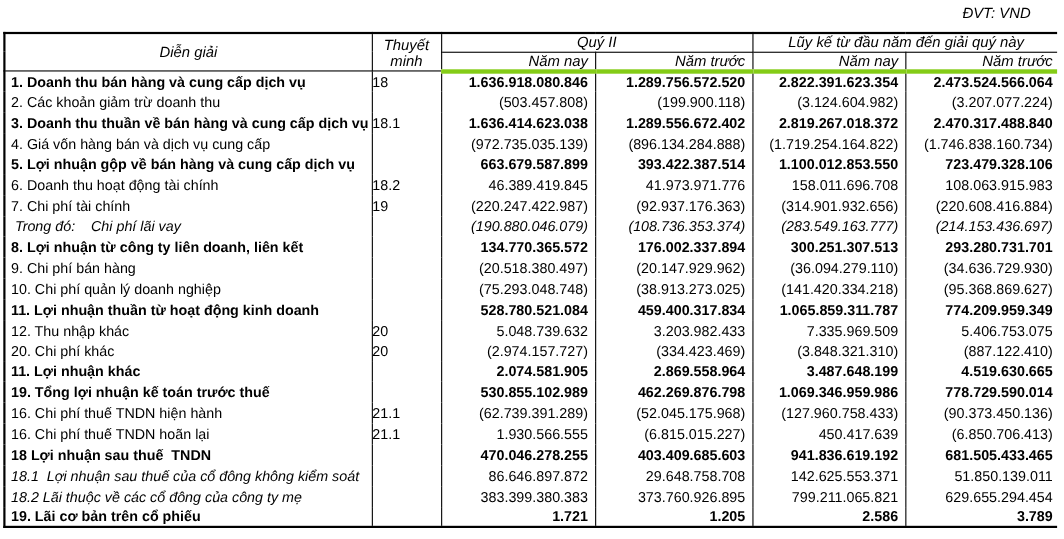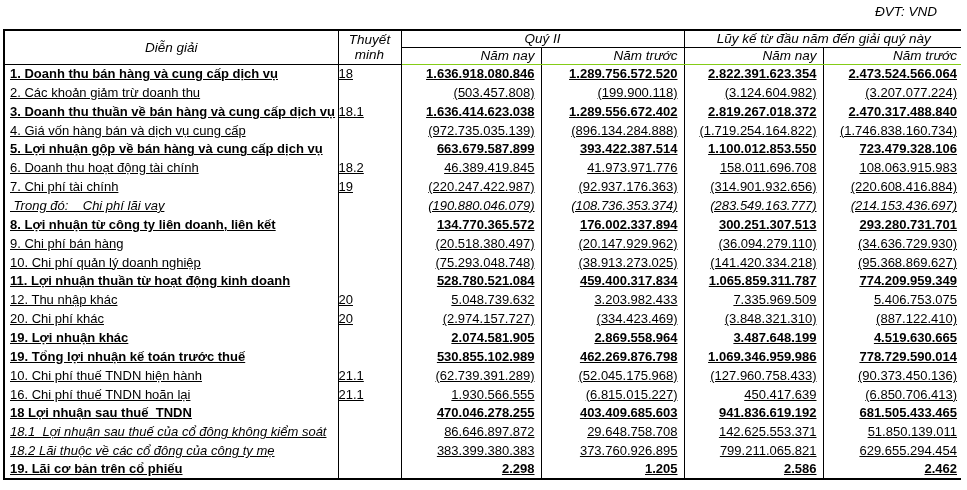--- a/index.html
+++ b/index.html
@@ -48,23 +48,23 @@
     font-size: 13.5px;
     text-align: center;
     vertical-align: middle;
     padding: 0;
   }
   thead tr { height: 17px; }
   thead th.sub {
     text-align: right;
     padding-right: 6px;
   }
-  thead tr:last-child th { border-bottom: 1px solid #84cc16; }
-
-  tbody tr { height: 18.86px; text-decoration: underline; }
+  thead tr:last-child th { border-bottom: 4px solid #84cc16; }
+
+  tbody tr { height: 18.86px; }
   tbody td {
     border-left: 1px solid #000;
     border-right: 1px solid #000;
     border-top: none;
     border-bottom: none;
     padding: 0;
     vertical-align: middle;
     overflow: hidden;
   }
   td.label {
@@ -218,37 +218,37 @@
         </tr>
         <tr class="">
           <td class="label">20. Chi phí khác</td>
           <td class="note">20</td>
           <td class="num">(2.974.157.727)</td>
           <td class="num">(334.423.469)</td>
           <td class="num">(3.848.321.310)</td>
           <td class="num">(887.122.410)</td>
         </tr>
         <tr class="bold">
-          <td class="label">19. Lợi nhuận khác</td>
+          <td class="label">11. Lợi nhuận khác</td>
           <td class="note"></td>
           <td class="num">2.074.581.905</td>
           <td class="num">2.869.558.964</td>
           <td class="num">3.487.648.199</td>
           <td class="num">4.519.630.665</td>
         </tr>
         <tr class="bold">
           <td class="label">19. Tổng lợi nhuận kế toán trước thuế</td>
           <td class="note"></td>
           <td class="num">530.855.102.989</td>
           <td class="num">462.269.876.798</td>
           <td class="num">1.069.346.959.986</td>
           <td class="num">778.729.590.014</td>
         </tr>
         <tr class="">
-          <td class="label">10. Chi phí thuế TNDN hiện hành</td>
+          <td class="label">16. Chi phí thuế TNDN hiện hành</td>
           <td class="note">21.1</td>
           <td class="num">(62.739.391.289)</td>
           <td class="num">(52.045.175.968)</td>
           <td class="num">(127.960.758.433)</td>
           <td class="num">(90.373.450.136)</td>
         </tr>
         <tr class="">
           <td class="label">16. Chi phí thuế TNDN hoãn lại</td>
           <td class="note">21.1</td>
           <td class="num">1.930.566.555</td>
@@ -276,20 +276,20 @@
           <td class="label">18.2 Lãi thuộc về các cổ đông của công ty mẹ</td>
           <td class="note"></td>
           <td class="num">383.399.380.383</td>
           <td class="num">373.760.926.895</td>
           <td class="num">799.211.065.821</td>
           <td class="num">629.655.294.454</td>
         </tr>
         <tr class="bold">
           <td class="label">19. Lãi cơ bản trên cổ phiếu</td>
           <td class="note"></td>
-          <td class="num">2.298</td>
+          <td class="num">1.721</td>
           <td class="num">1.205</td>
           <td class="num">2.586</td>
-          <td class="num">2.462</td>
+          <td class="num">3.789</td>
         </tr>
       </tbody>
   </table>
 </div>
 
 </body></html>

